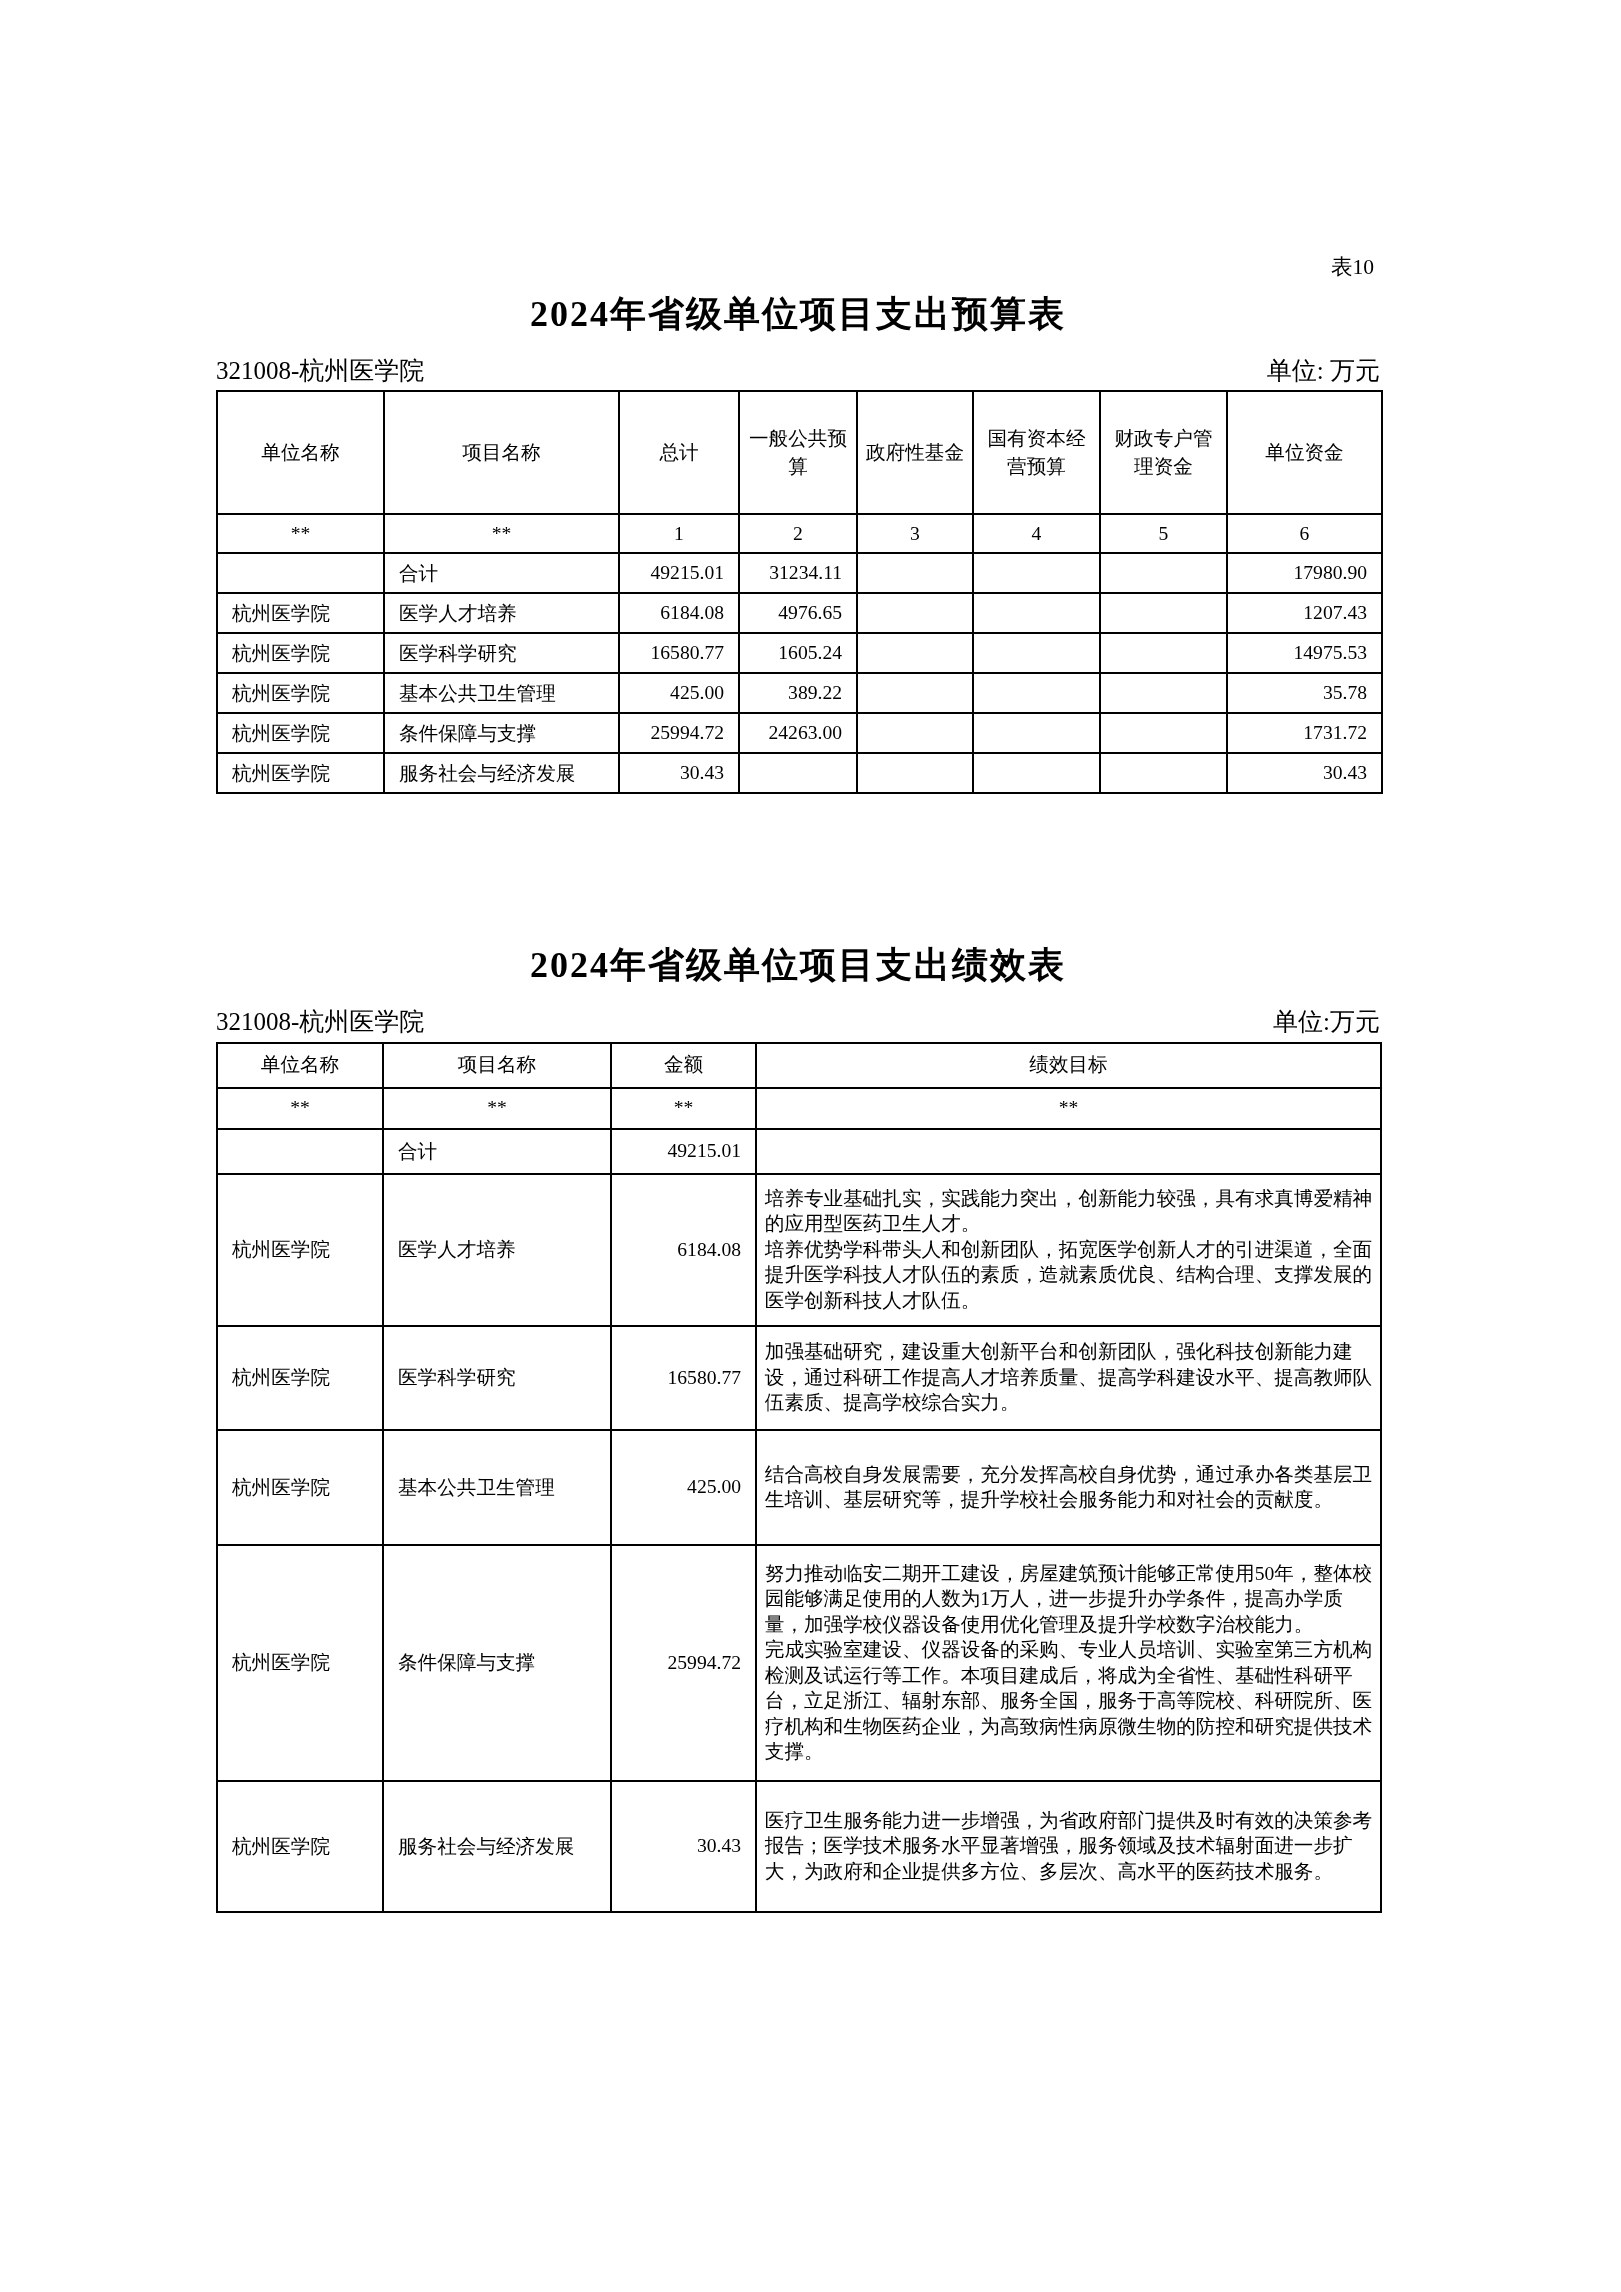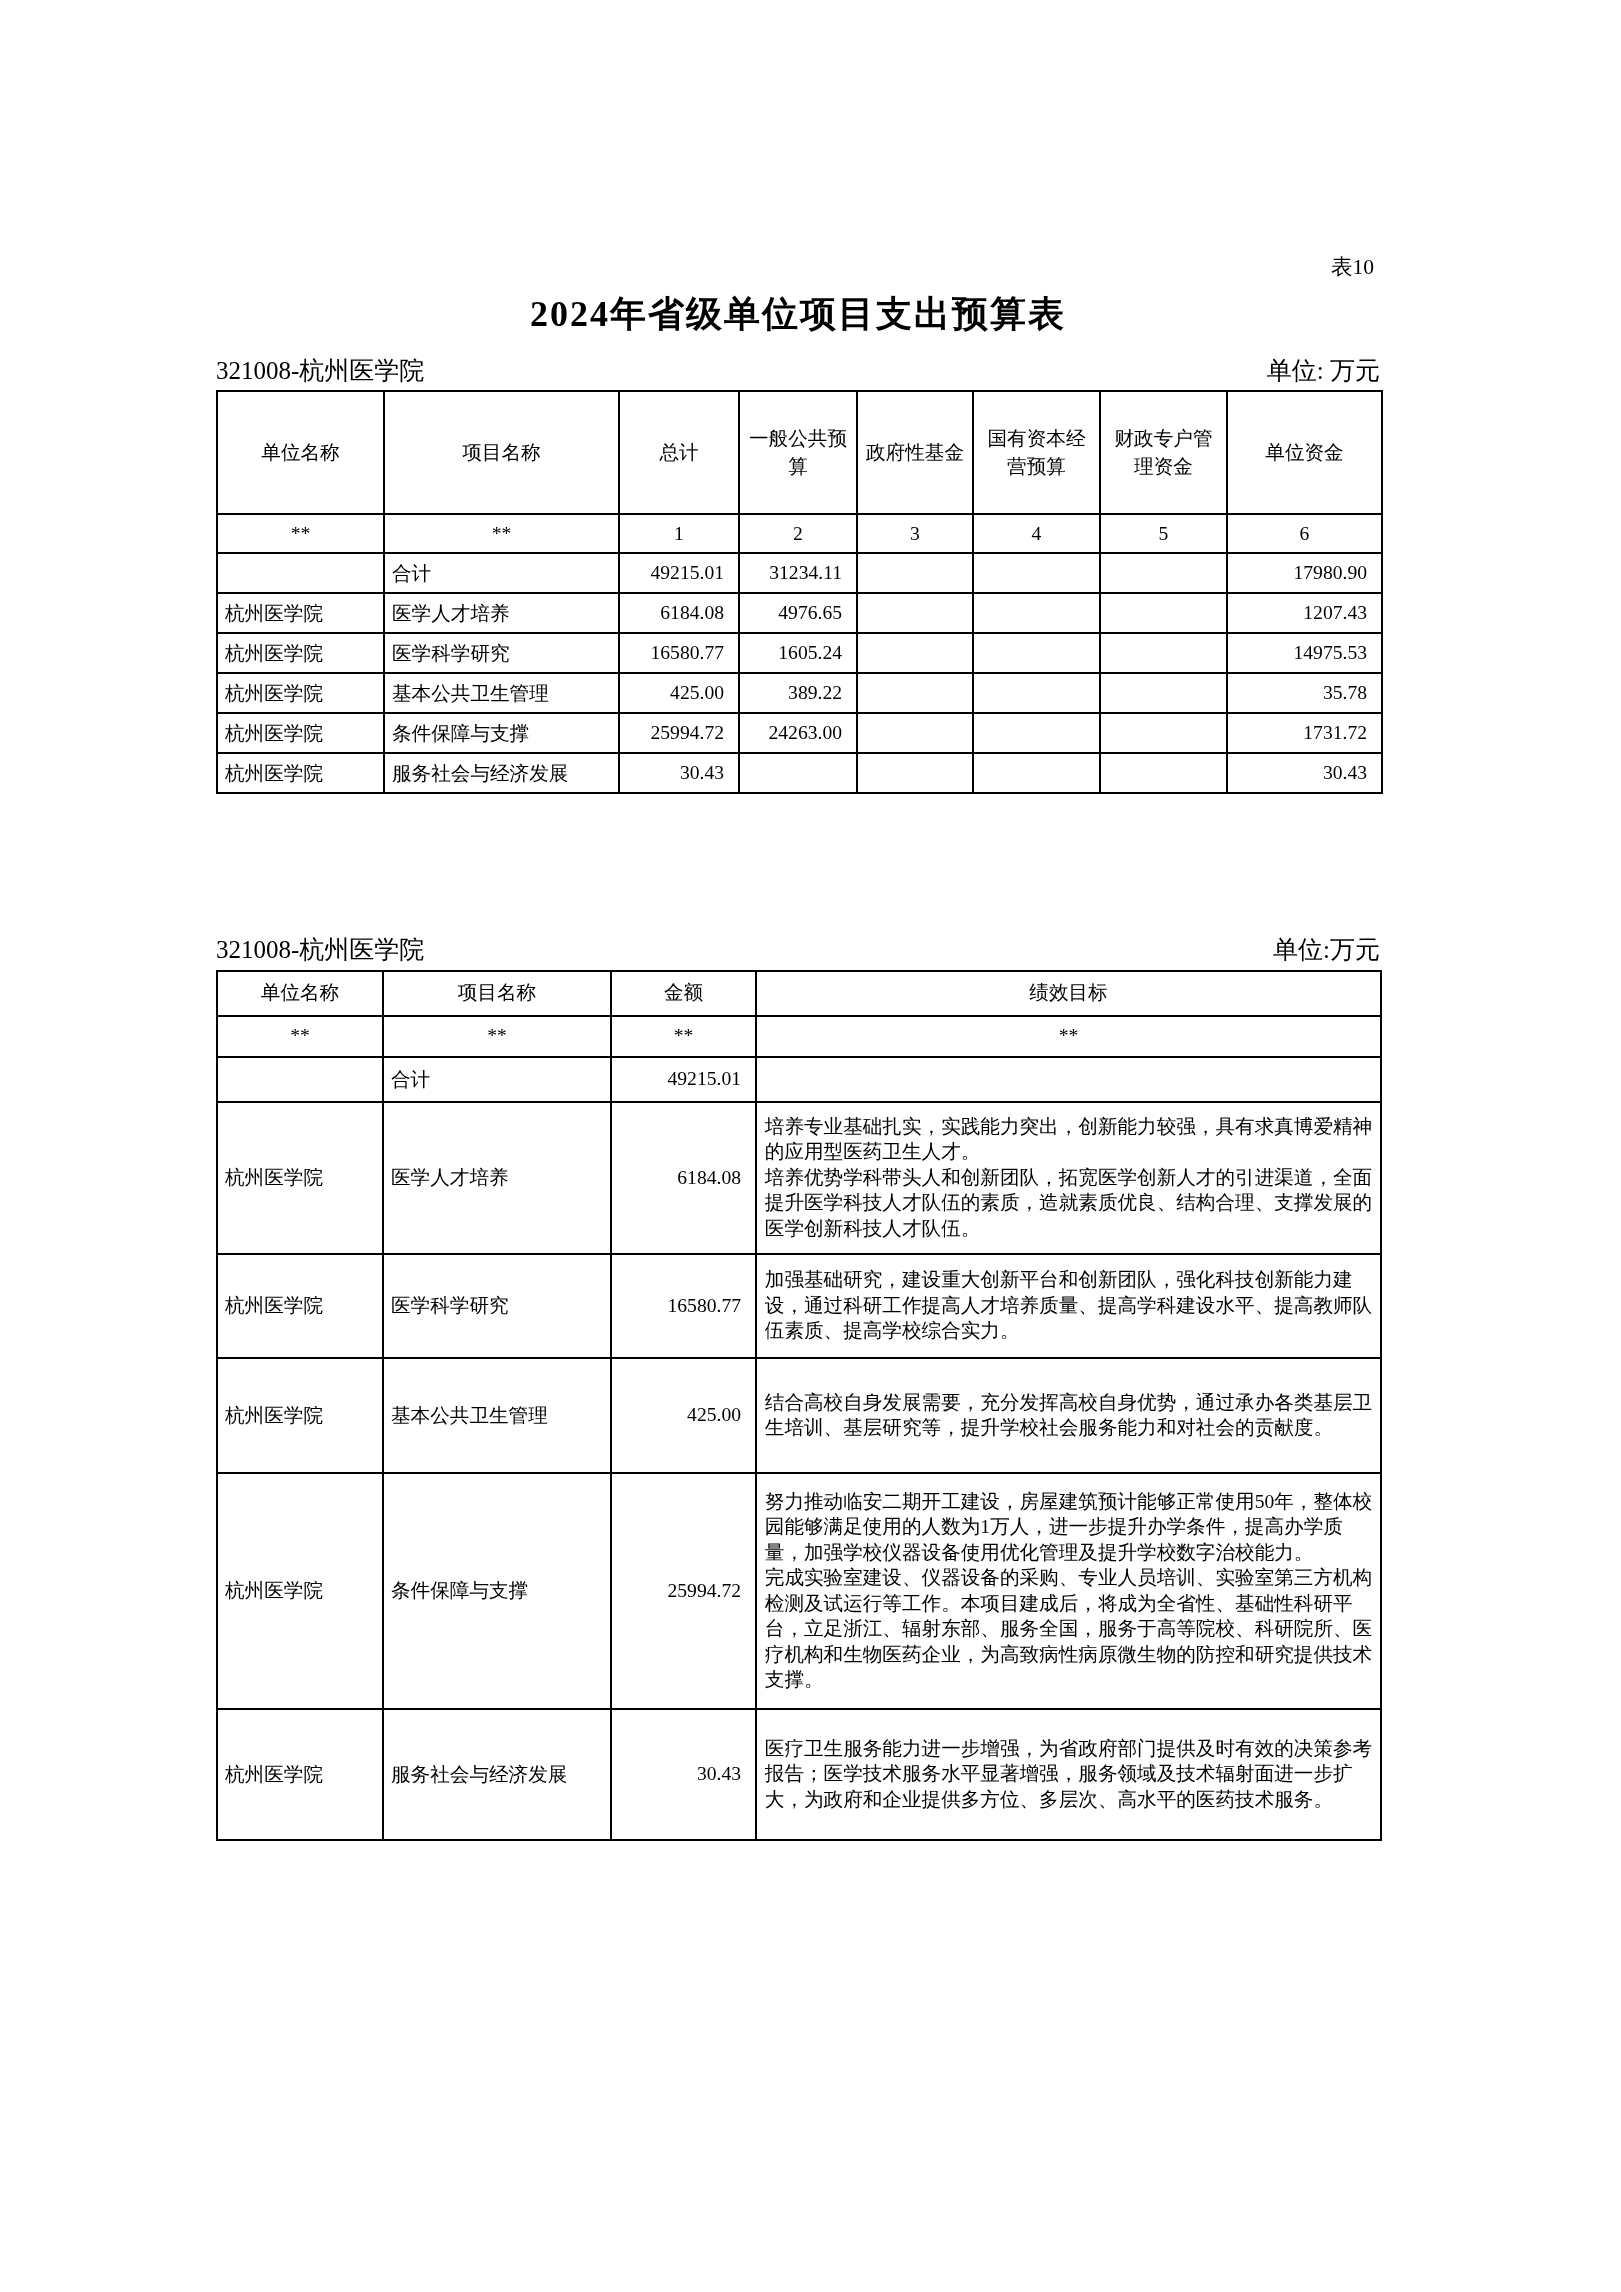--- a/index.html
+++ b/index.html
@@ -28,21 +28,21 @@
     width: 1164px; border: 2.9px solid #000;
   }
   th, td {
     border: 2px solid #000; border-top-width: 2.9px; border-bottom-width: 2.9px;
     font-size: 19.6px; font-weight: normal; vertical-align: middle;
     padding: 2px 3.9px; overflow: hidden;
   }
   thead th { text-align: center; line-height: 27.4px; }
   .idx { text-align: center; }
 
-  .al-left   { text-align: left;  padding-left: 7px; }
+  .al-left   { text-align: left;  padding-left: 14px; }
   .al-right  { text-align: right; padding-right: 14px; }
   .al-text   { text-align: left; padding: 4.9px 7.8px; line-height: 25.5px; white-space: pre-wrap; margin-top: 33px; }
 
   #budget-table thead tr:nth-child(1) { height: 123px; }
   #budget-table thead tr:nth-child(2) { height: 39px; }
   #budget-table tbody tr { height: 40px; }
 
   #perf-table thead tr:nth-child(1) { height: 45px; }
   #perf-table thead tr:nth-child(2) { height: 41px; }
   #perf-table tbody tr:nth-child(1) { height: 45px; }
@@ -156,20 +156,21 @@
             <td class="al-right"></td>
             <td class="al-right"></td>
             <td class="al-right"></td>
             <td class="al-right">30.43</td>
           </tr>
         </tbody>
     </table>
   </section>
 
   <section class="section-perf">
+    <div class="doc-title">2024年省级单位项目支出绩效表</div>
     <div class="sub-line">
       <span>321008-杭州医学院</span>
       <span>单位:万元</span>
     </div>
     <table id="perf-table">
       <colgroup>
         <col style="width:166px">
           <col style="width:228px">
           <col style="width:145px">
           <col style="width:625px">

